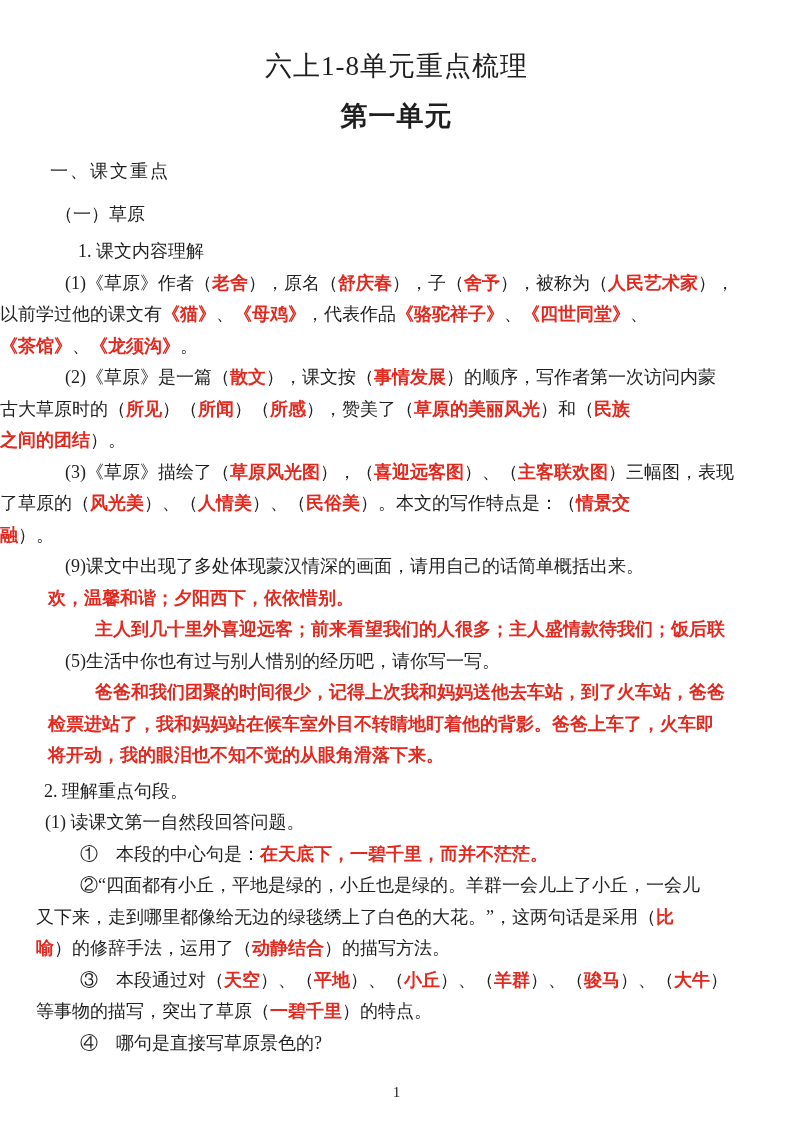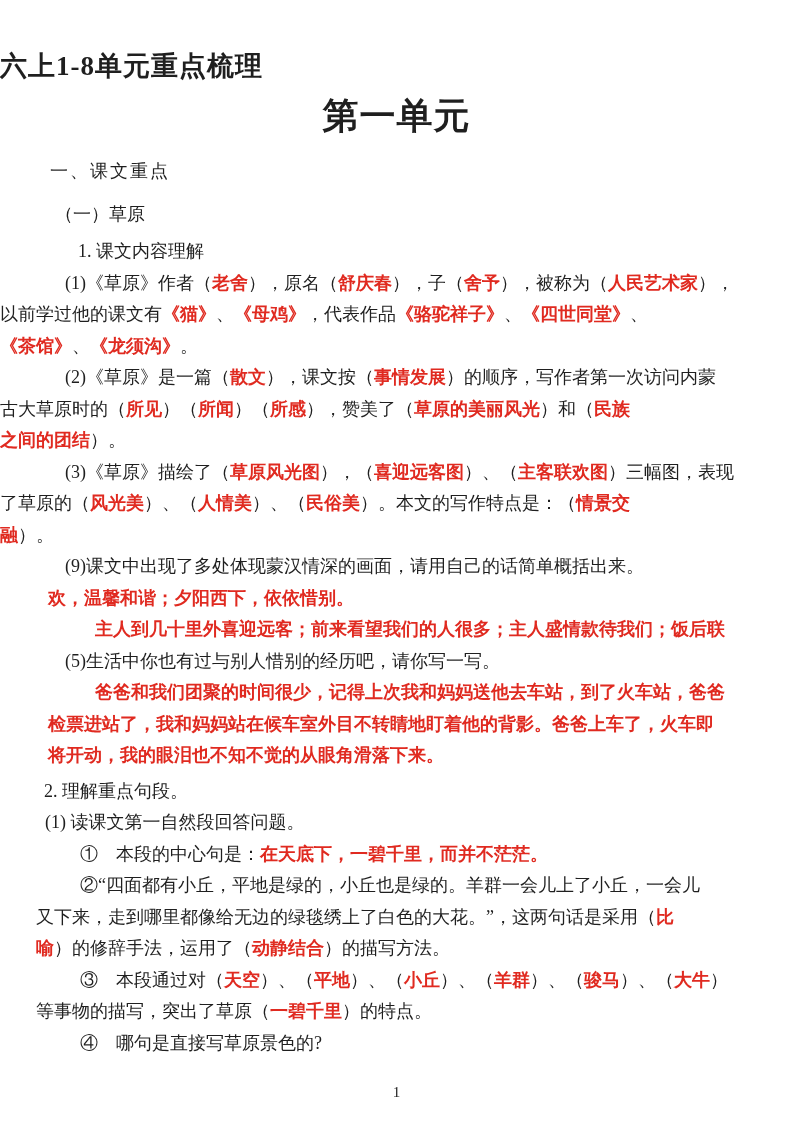--- a/index.html
+++ b/index.html
@@ -13,28 +13,28 @@
     height: 1122px;
     background: #ffffff;
     overflow: hidden;
     box-sizing: border-box;
     padding-top: 46px;
     font-family: "Liberation Serif", "DejaVu Serif", serif;
     color: var(--text-black, #1f1f1f);
   }
   .title {
     font-size: 27px;
-    font-weight: bold;
-    text-align: left;
+    font-weight: normal;
+    text-align: center;
     line-height: 40px;
     letter-spacing: 1px;
     white-space: nowrap;
   }
   .subtitle {
-    font-size: 36px;
+    font-size: 27px;
     font-weight: bold;
     text-align: center;
     line-height: 40px;
     margin-top: 10px;
     letter-spacing: 1px;
     white-space: nowrap;
   }
   .ln {
     font-size: 18px;
     line-height: 31.5px;

